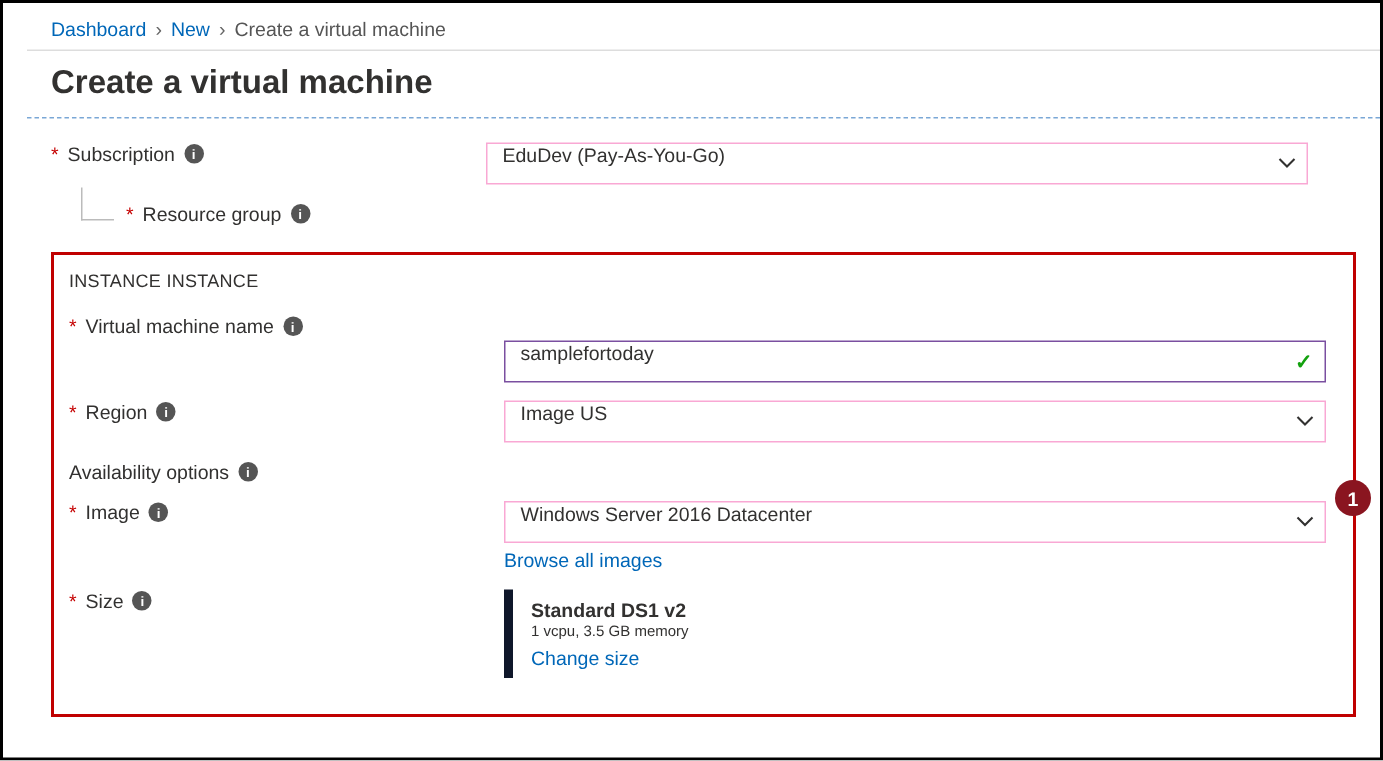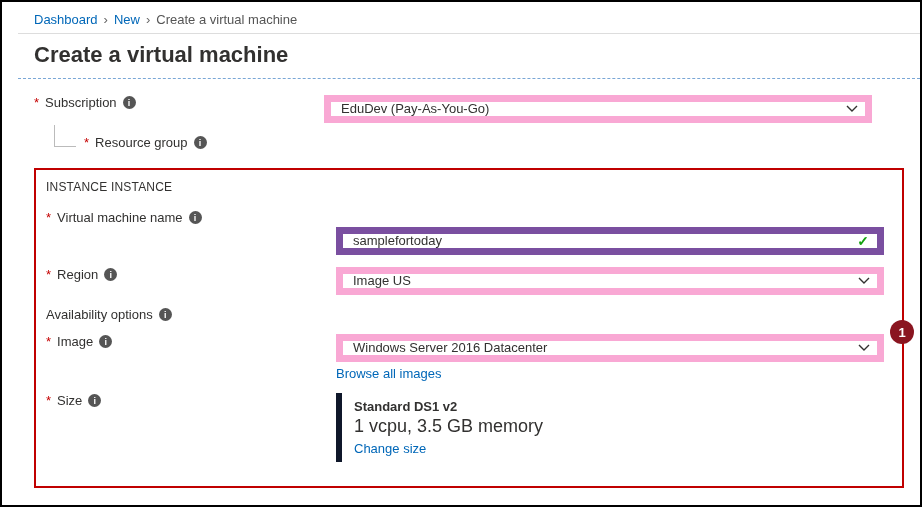--- a/index.html
+++ b/index.html
@@ -14,32 +14,32 @@
   h1.page-title { font-size: 22px; font-weight: 600; padding: 8px 0 10px 0; }
   .dashed { border-top: 1px dashed #7aa7d6; margin: 0 -16px; }
   .form { padding-top: 10px; }
   .row { display: flex; align-items: flex-start; padding: 6px 0; }
   .label-col { width: 290px; display: flex; align-items: center; gap: 4px; }
   .label-col.indent { padding-left: 50px; position: relative; }
   .elbow { position: absolute; left: 20px; top: -10px; width: 22px; height: 22px; border-left: 1px solid #bbb; border-bottom: 1px solid #bbb; }
   .req { color: #c50000; margin-right: 2px; }
   .info-icon { display: inline-flex; width: 13px; height: 13px; border-radius: 50%; background: #555; color: #fff; font-size: 9px; font-weight: bold; align-items: center; justify-content: center; margin-left: 2px; cursor: help; }
   .field-col { flex: 1; max-width: 548px; }
-  .select, .textfield { position: relative; border: 7px solid #f9a8d4; background: #fff; height: 28px; display: flex; align-items: flex-end; padding: 0 28px 0 10px; font-size: 13px; cursor: pointer; }
+  .select, .textfield { position: relative; border: 1px solid #f9a8d4; background: #fff; height: 28px; display: flex; align-items: flex-start; padding: 0 28px 0 10px; font-size: 13px; cursor: pointer; }
   .textfield { cursor: text; }
   .textfield.valid { border-color: #7a4fa0; margin-top: 17px; }
   .chev { position: absolute; right: 6px; top: 50%; transform: translateY(-50%); }
   .chev svg { width: 14px; height: 14px; display: block; }
   .check-icon { position: absolute; right: 8px; top: 50%; transform: translateY(-50%); color: #13a10e; font-size: 14px; font-weight: bold; }
   .link { color: #0067b8; font-size: 13px; cursor: pointer; padding-top: 4px; display: inline-block; }
   .section { border: 2.5px solid #c00000; margin-top: 12px; padding: 10px 10px 18px 10px; }
   .section-heading { font-size: 12px; letter-spacing: 0.2px; color: #323130; padding: 0 0 10px 0; font-weight: 400; }
   .size-box { border-left: 6px solid #0f172a; padding: 6px 0 6px 12px; }
   .size-name { font-weight: 600; font-size: 13px; }
-  .size-desc { font-size: 18px; color: #323130; padding-top: 2px; }
+  .size-desc { font-size: 10px; color: #323130; padding-top: 2px; }
   .callout { position: absolute; right: 6px; top: 318px; width: 24px; height: 24px; border-radius: 50%; background: #8a1520; color: #fff; display: flex; align-items: center; justify-content: center; font-size: 13px; font-weight: 600; }
 </style>
 </head>
 <body>
 
 <div class="outer">
   <div class="content">
 
     <div class="breadcrumb">
       <a>Dashboard</a>

